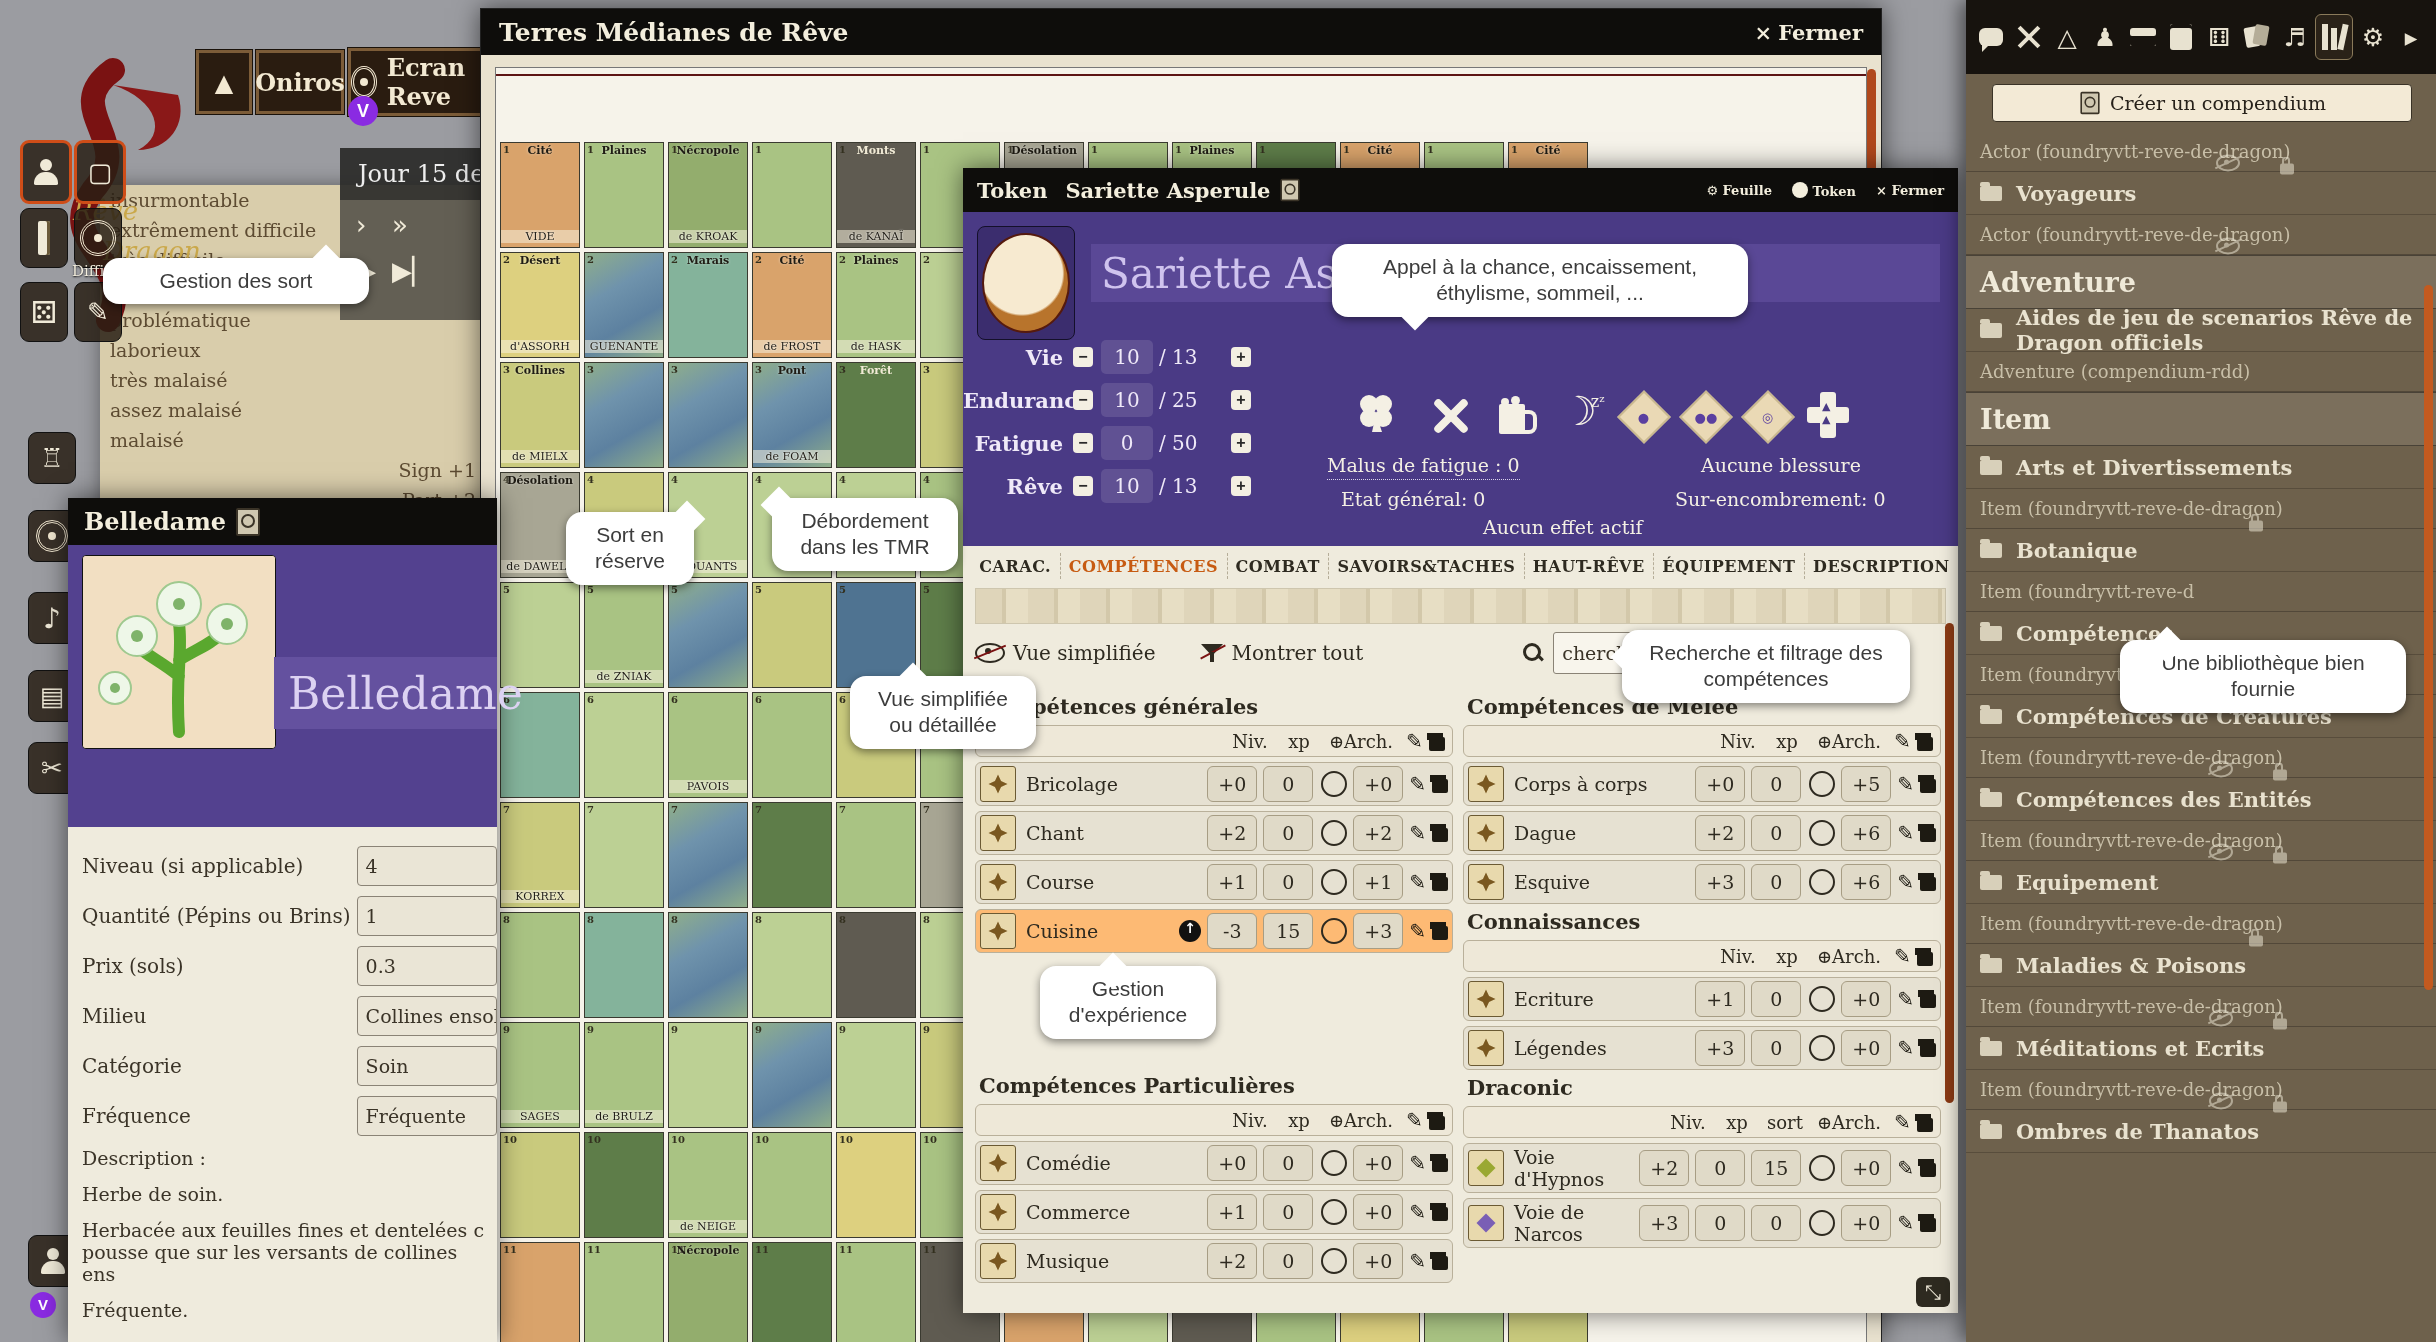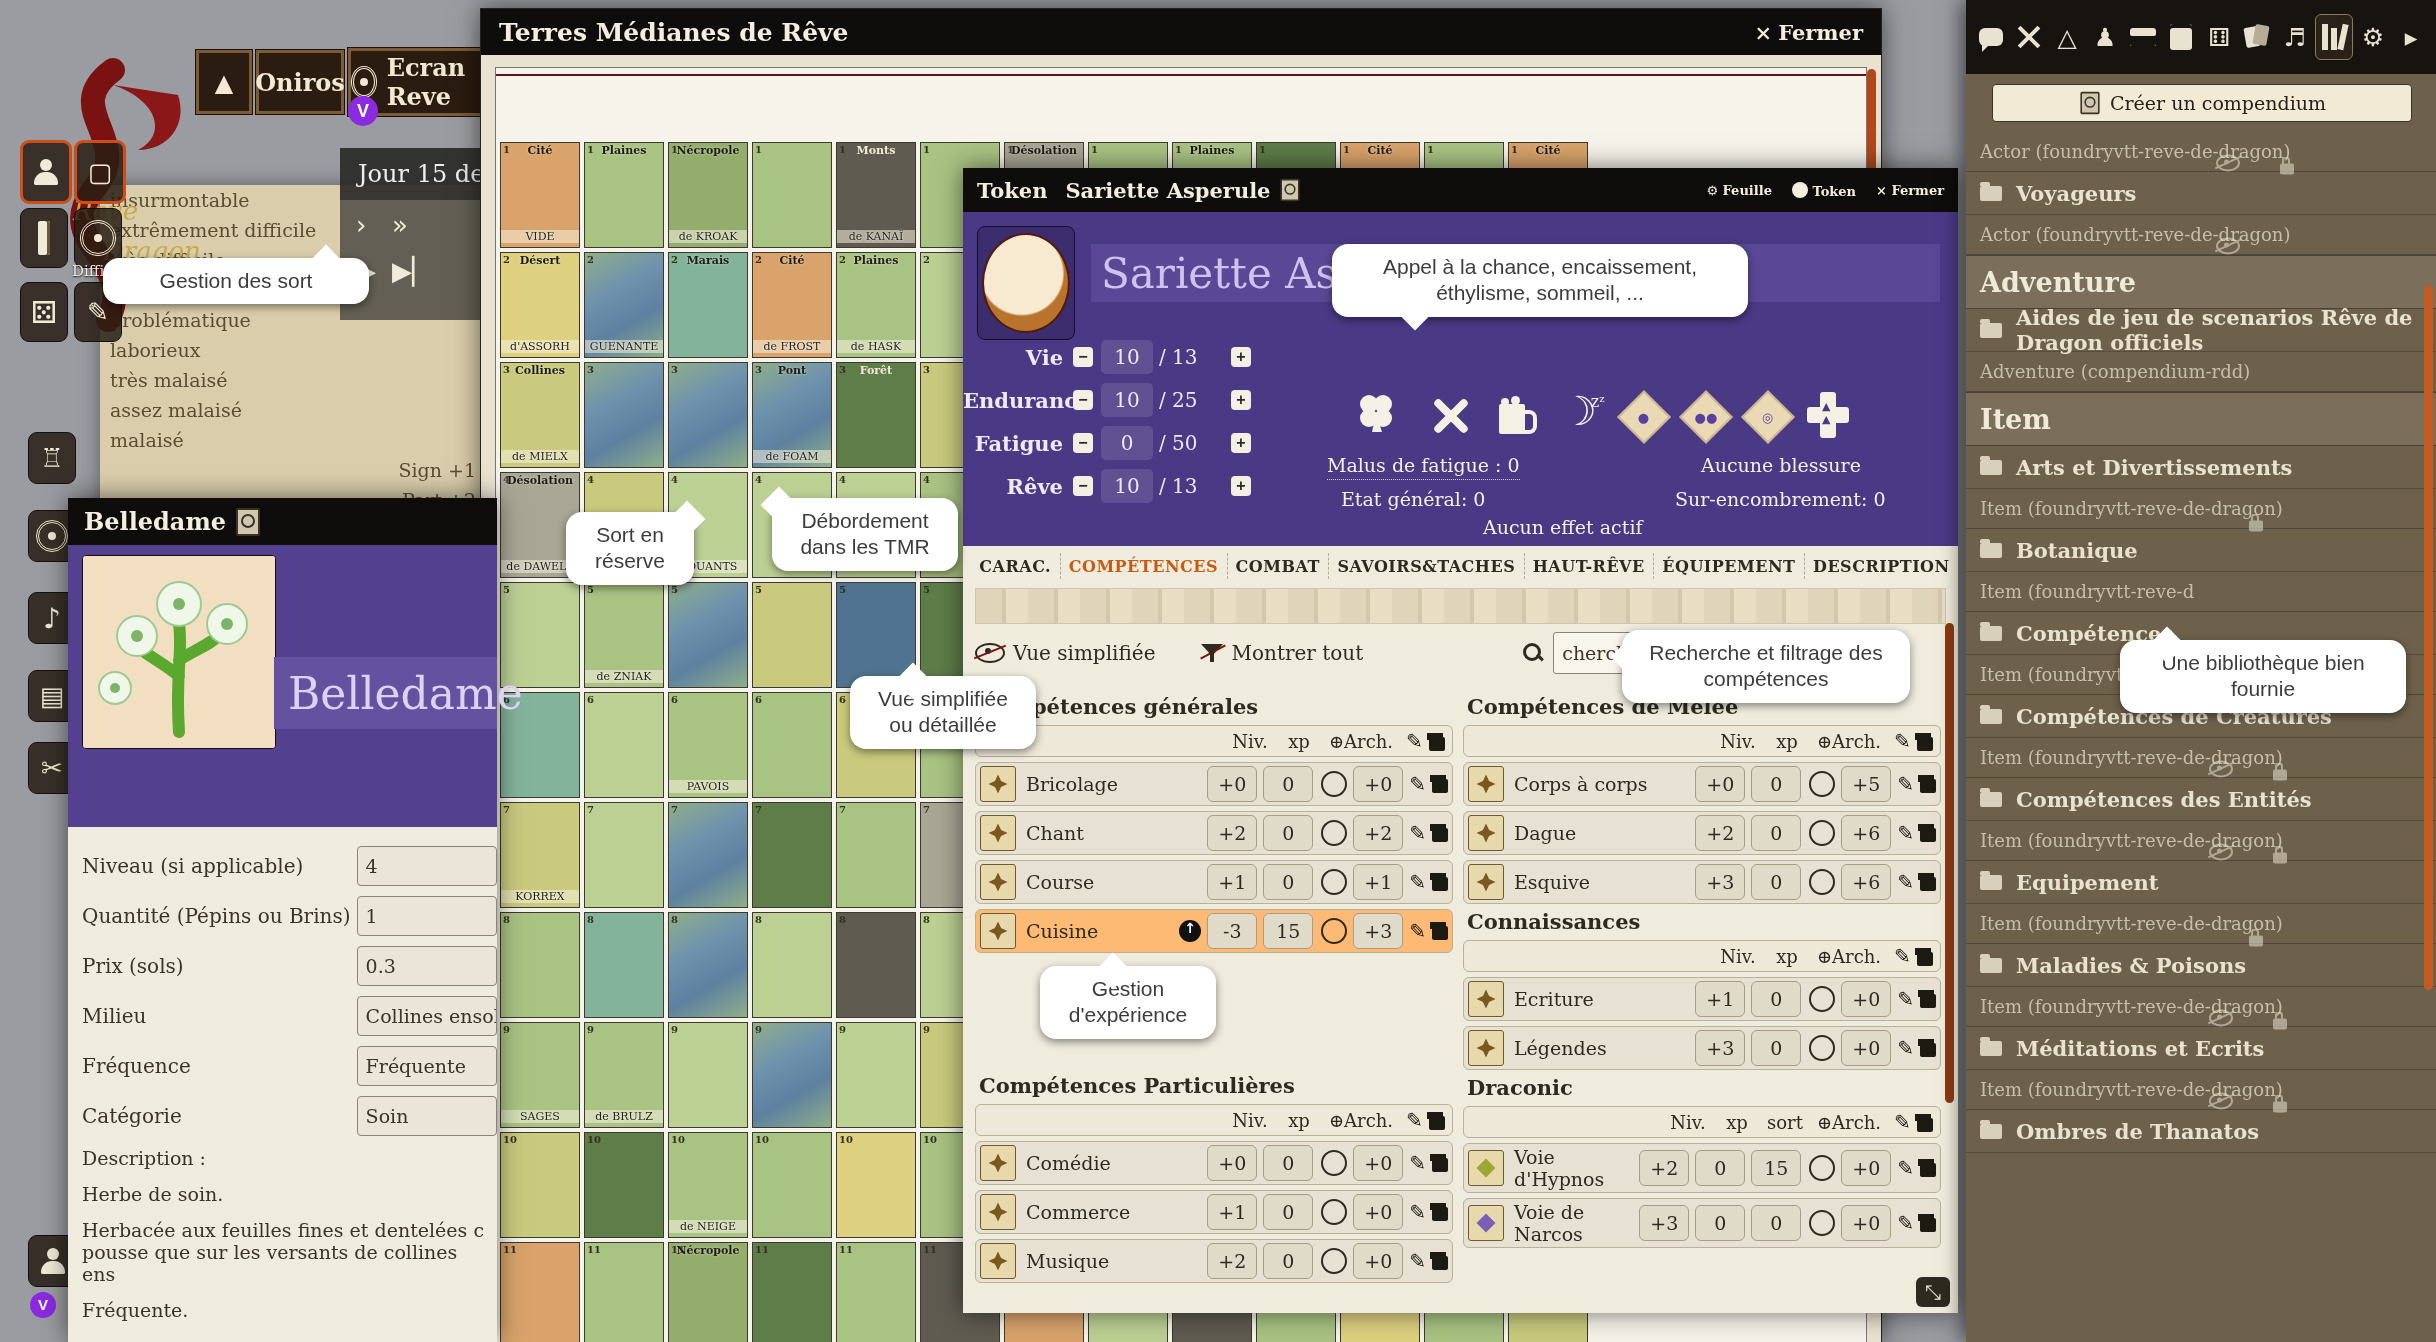--- a/index.html
+++ b/index.html
@@ -618,26 +618,26 @@
         </div>
         <div class="ifield">
           <span class="ilabel">Prix (sols)</span>
           <span class="ival">0.3</span>
         </div>
         <div class="ifield">
           <span class="ilabel">Milieu</span>
           <span class="ival">Collines ensoleil</span>
         </div>
         <div class="ifield">
+          <span class="ilabel">Catégorie</span>
+          <span class="ival">Soin</span>
+        </div>
+        <div class="ifield">
           <span class="ilabel">Fréquence</span>
           <span class="ival">Fréquente</span>
-        </div>
-        <div class="ifield">
-          <span class="ilabel">Catégorie</span>
-          <span class="ival">Soin</span>
         </div>
       </div>
     <div class="idesc" style="font-weight:normal;">Description :</div>
     <div class="idesc" style="margin-top:14px;">Herbe de soin.</div>
     <div class="idesc" style="margin-top:14px;"><span>Herbacée aux feuilles fines et dentelées c</span><br><span>pousse que sur les versants de collines ens</span></div>
     <div class="idesc" style="margin-top:14px;">Fréquente.</div>
 
   </div>
 </div>
 

